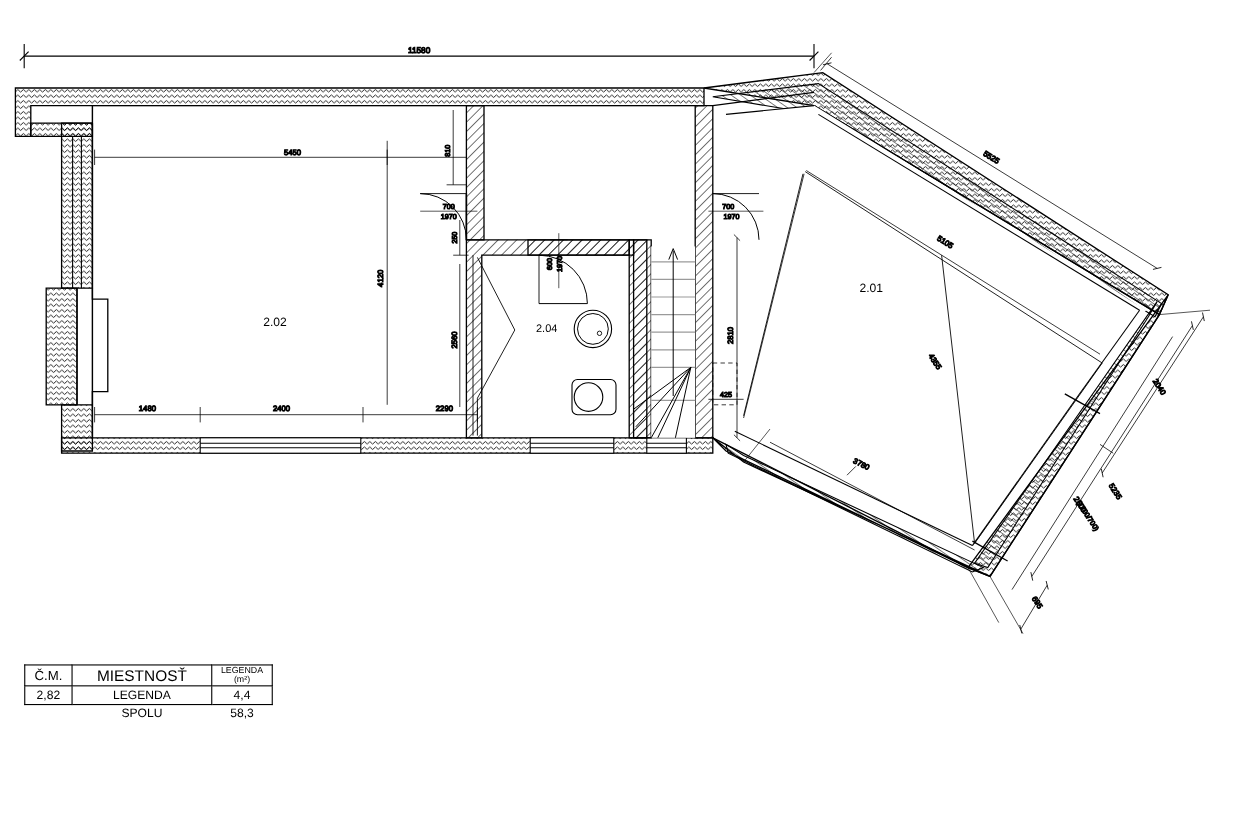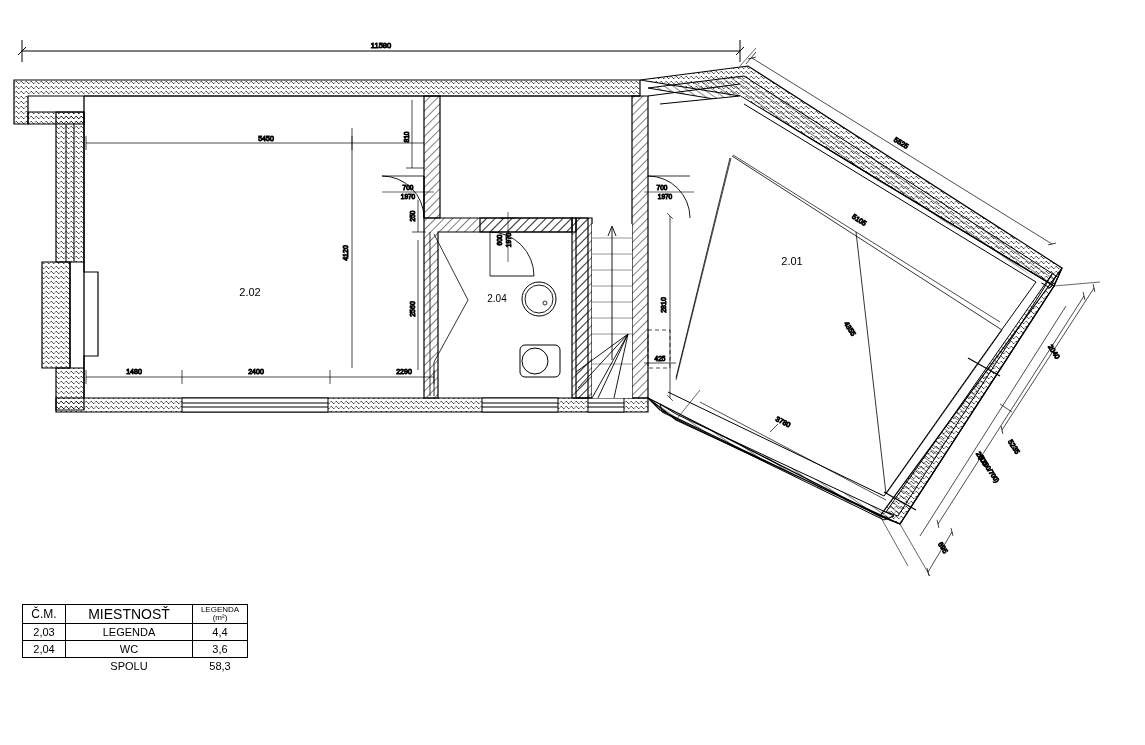--- a/index.html
+++ b/index.html
@@ -353,28 +353,23 @@
         <th class="c-num hdr-num">Č.M.</th>
         <th class="c-name hdr-name">MIESTNOSŤ</th>
         <th class="c-area hdr-area">
           <b>LEGENDA</b>
           <b>(m²)</b>
         </th>
       </tr>
     </thead>
     <tbody>
       <tr>
-        <td class="c-num">2,03</td>
+        <td class="c-num">2,82</td>
         <td class="c-name">LEGENDA</td>
         <td class="c-area">4,4</td>
-      </tr>
-      <tr>
-        <td class="c-num">2,04</td>
-        <td class="c-name">WC</td>
-        <td class="c-area">3,6</td>
       </tr>
       <tr class="total">
         <td class="c-num"></td>
         <td class="tot-label">SPOLU</td>
         <td class="tot-val">58,3</td>
       </tr>
     </tbody>
   </table>
 </div>
 

